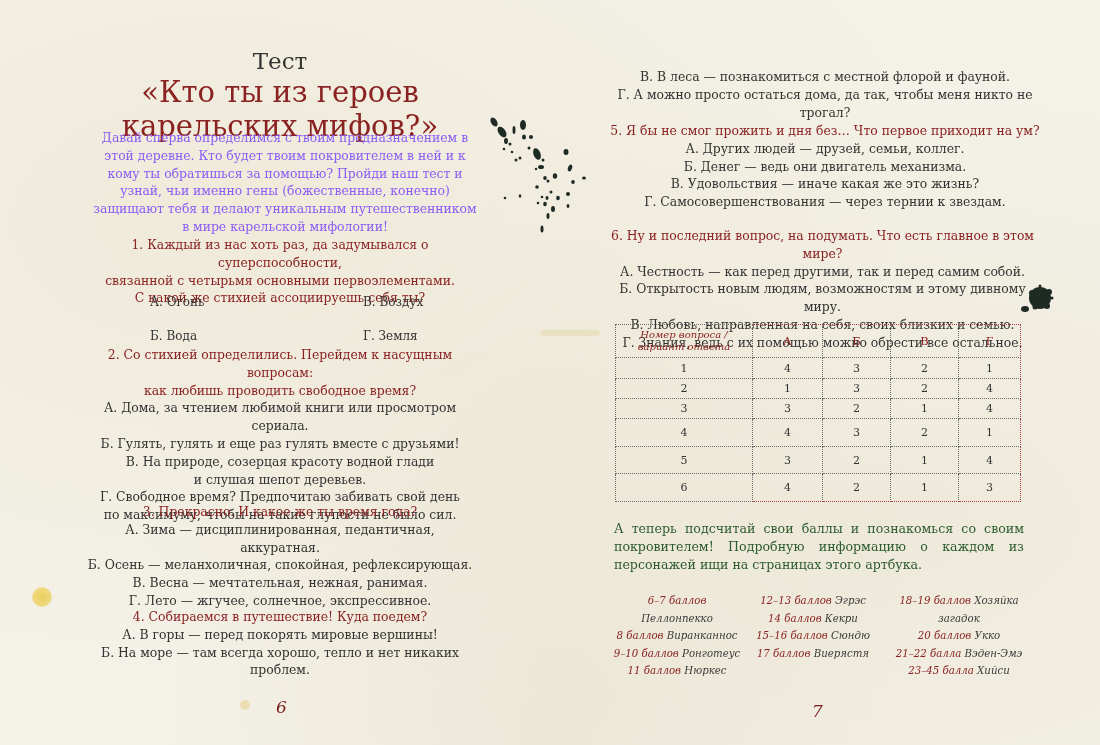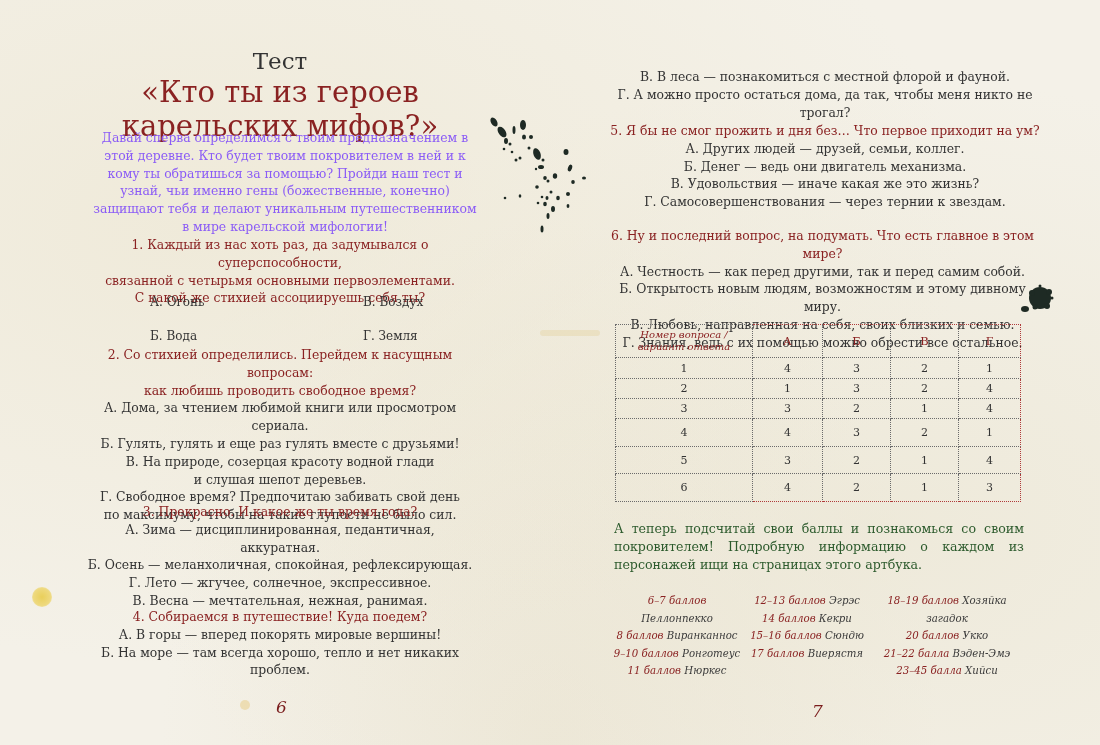--- a/index.html
+++ b/index.html
@@ -67,21 +67,21 @@
   .score-table .red-top { border-top: 1px dotted #b03a3a; }
   .score-table .red-bottom { border-bottom: 1px dotted #b03a3a; }
 
   .outro {
     position: absolute; left: 614px; width: 410px; top: 520px;
     font-size: 12.6px; line-height: 18px; color: #2c5a2c; 
     text-align: justify;
   }
   .results {
     position: absolute; left: 612px; top: 592px; width: 430px;
-    display: grid; grid-template-columns: 130px 130px 150px; 
+    display: grid; grid-template-columns: 130px 130px 150px; column-gap: 6px;
     font-size: 10.2px; line-height: 17.6px; font-style: italic; text-align: center;
   }
   .results .col { display: flex; flex-direction: column; }
   .results .range { color: #8a2222; }
   .results .name { color: #3a3a3a; }
 
   .ink { position: absolute; }
   .stain { position: absolute; border-radius: 50%; }
 </style>
 </head>
@@ -116,27 +116,27 @@
     <div class="opt">В. На природе, созерцая красоту водной глади</div>
     <div class="opt">и слушая шепот деревьев.</div>
     <div class="opt">Г. Свободное время? Предпочитаю забивать свой день</div>
     <div class="opt">по максимуму, чтобы на такие глупости не было сил.</div>
   </div>
 
   <div class="block q3">
     <div class="q">3. Прекрасно. И какое же ты время года?</div>
     <div class="opt">А. Зима — дисциплинированная, педантичная, аккуратная.</div>
     <div class="opt">Б. Осень — меланхоличная, спокойная, рефлексирующая.</div>
+    <div class="opt">В. Весна — мечтательная, нежная, ранимая.</div>
     <div class="opt">Г. Лето — жгучее, солнечное, экспрессивное.</div>
-    <div class="opt">В. Весна — мечтательная, нежная, ранимая.</div>
   </div>
 
   <div class="block q4">
     <div class="q">4. Собираемся в путешествие! Куда поедем?</div>
-    <div class="opt">А. В горы — вперед покорять мировые вершины!</div>
+    <div class="opt">А. В горы — перед покорять мировые вершины!</div>
     <div class="opt">Б. На море — там всегда хорошо, тепло и нет никаких проблем.</div>
   </div>
 
   <div class="page-num pn-left">6</div>
 
   <svg class="ink" style="left:480px;top:108px" width="110" height="125" viewBox="0 0 110 125">
     <g fill="#1e2a24">
       <ellipse cx="14" cy="14" rx="3" ry="5" transform="rotate(-30 14 14)"></ellipse>
       <ellipse cx="22" cy="24" rx="3.5" ry="6" transform="rotate(-35 22 24)"></ellipse>
       <ellipse cx="26" cy="33" rx="2" ry="3"></ellipse>

